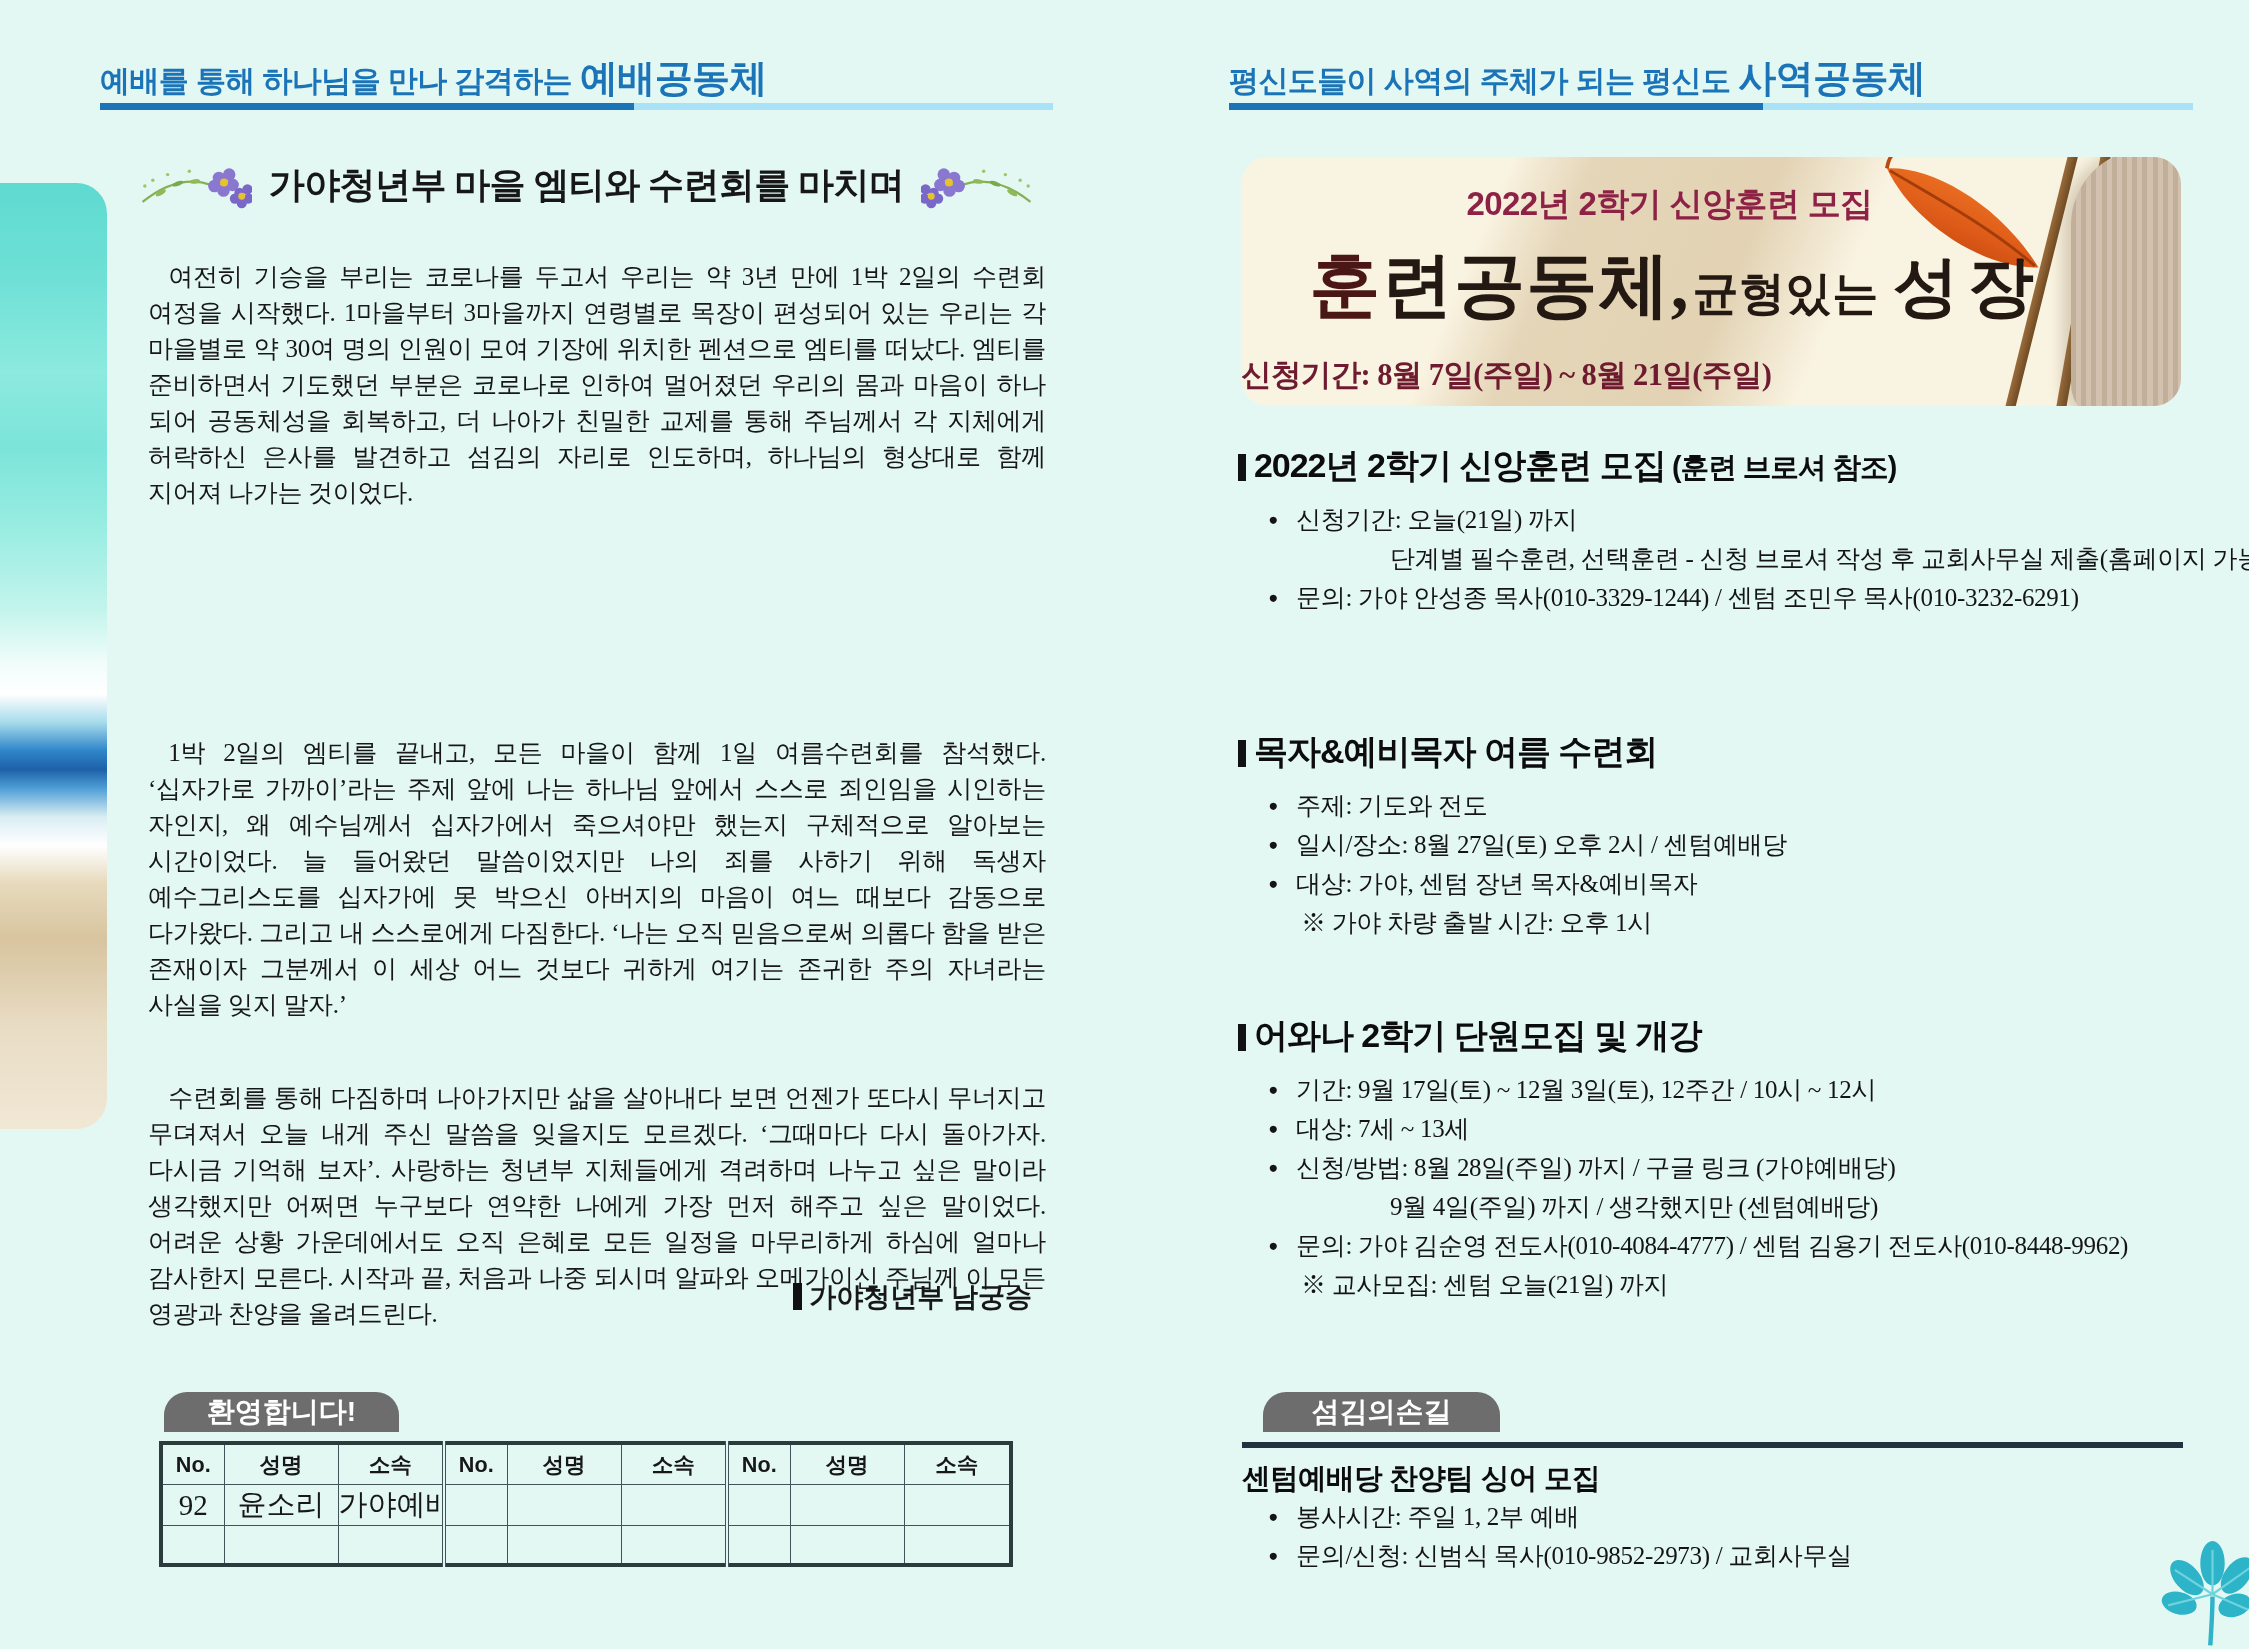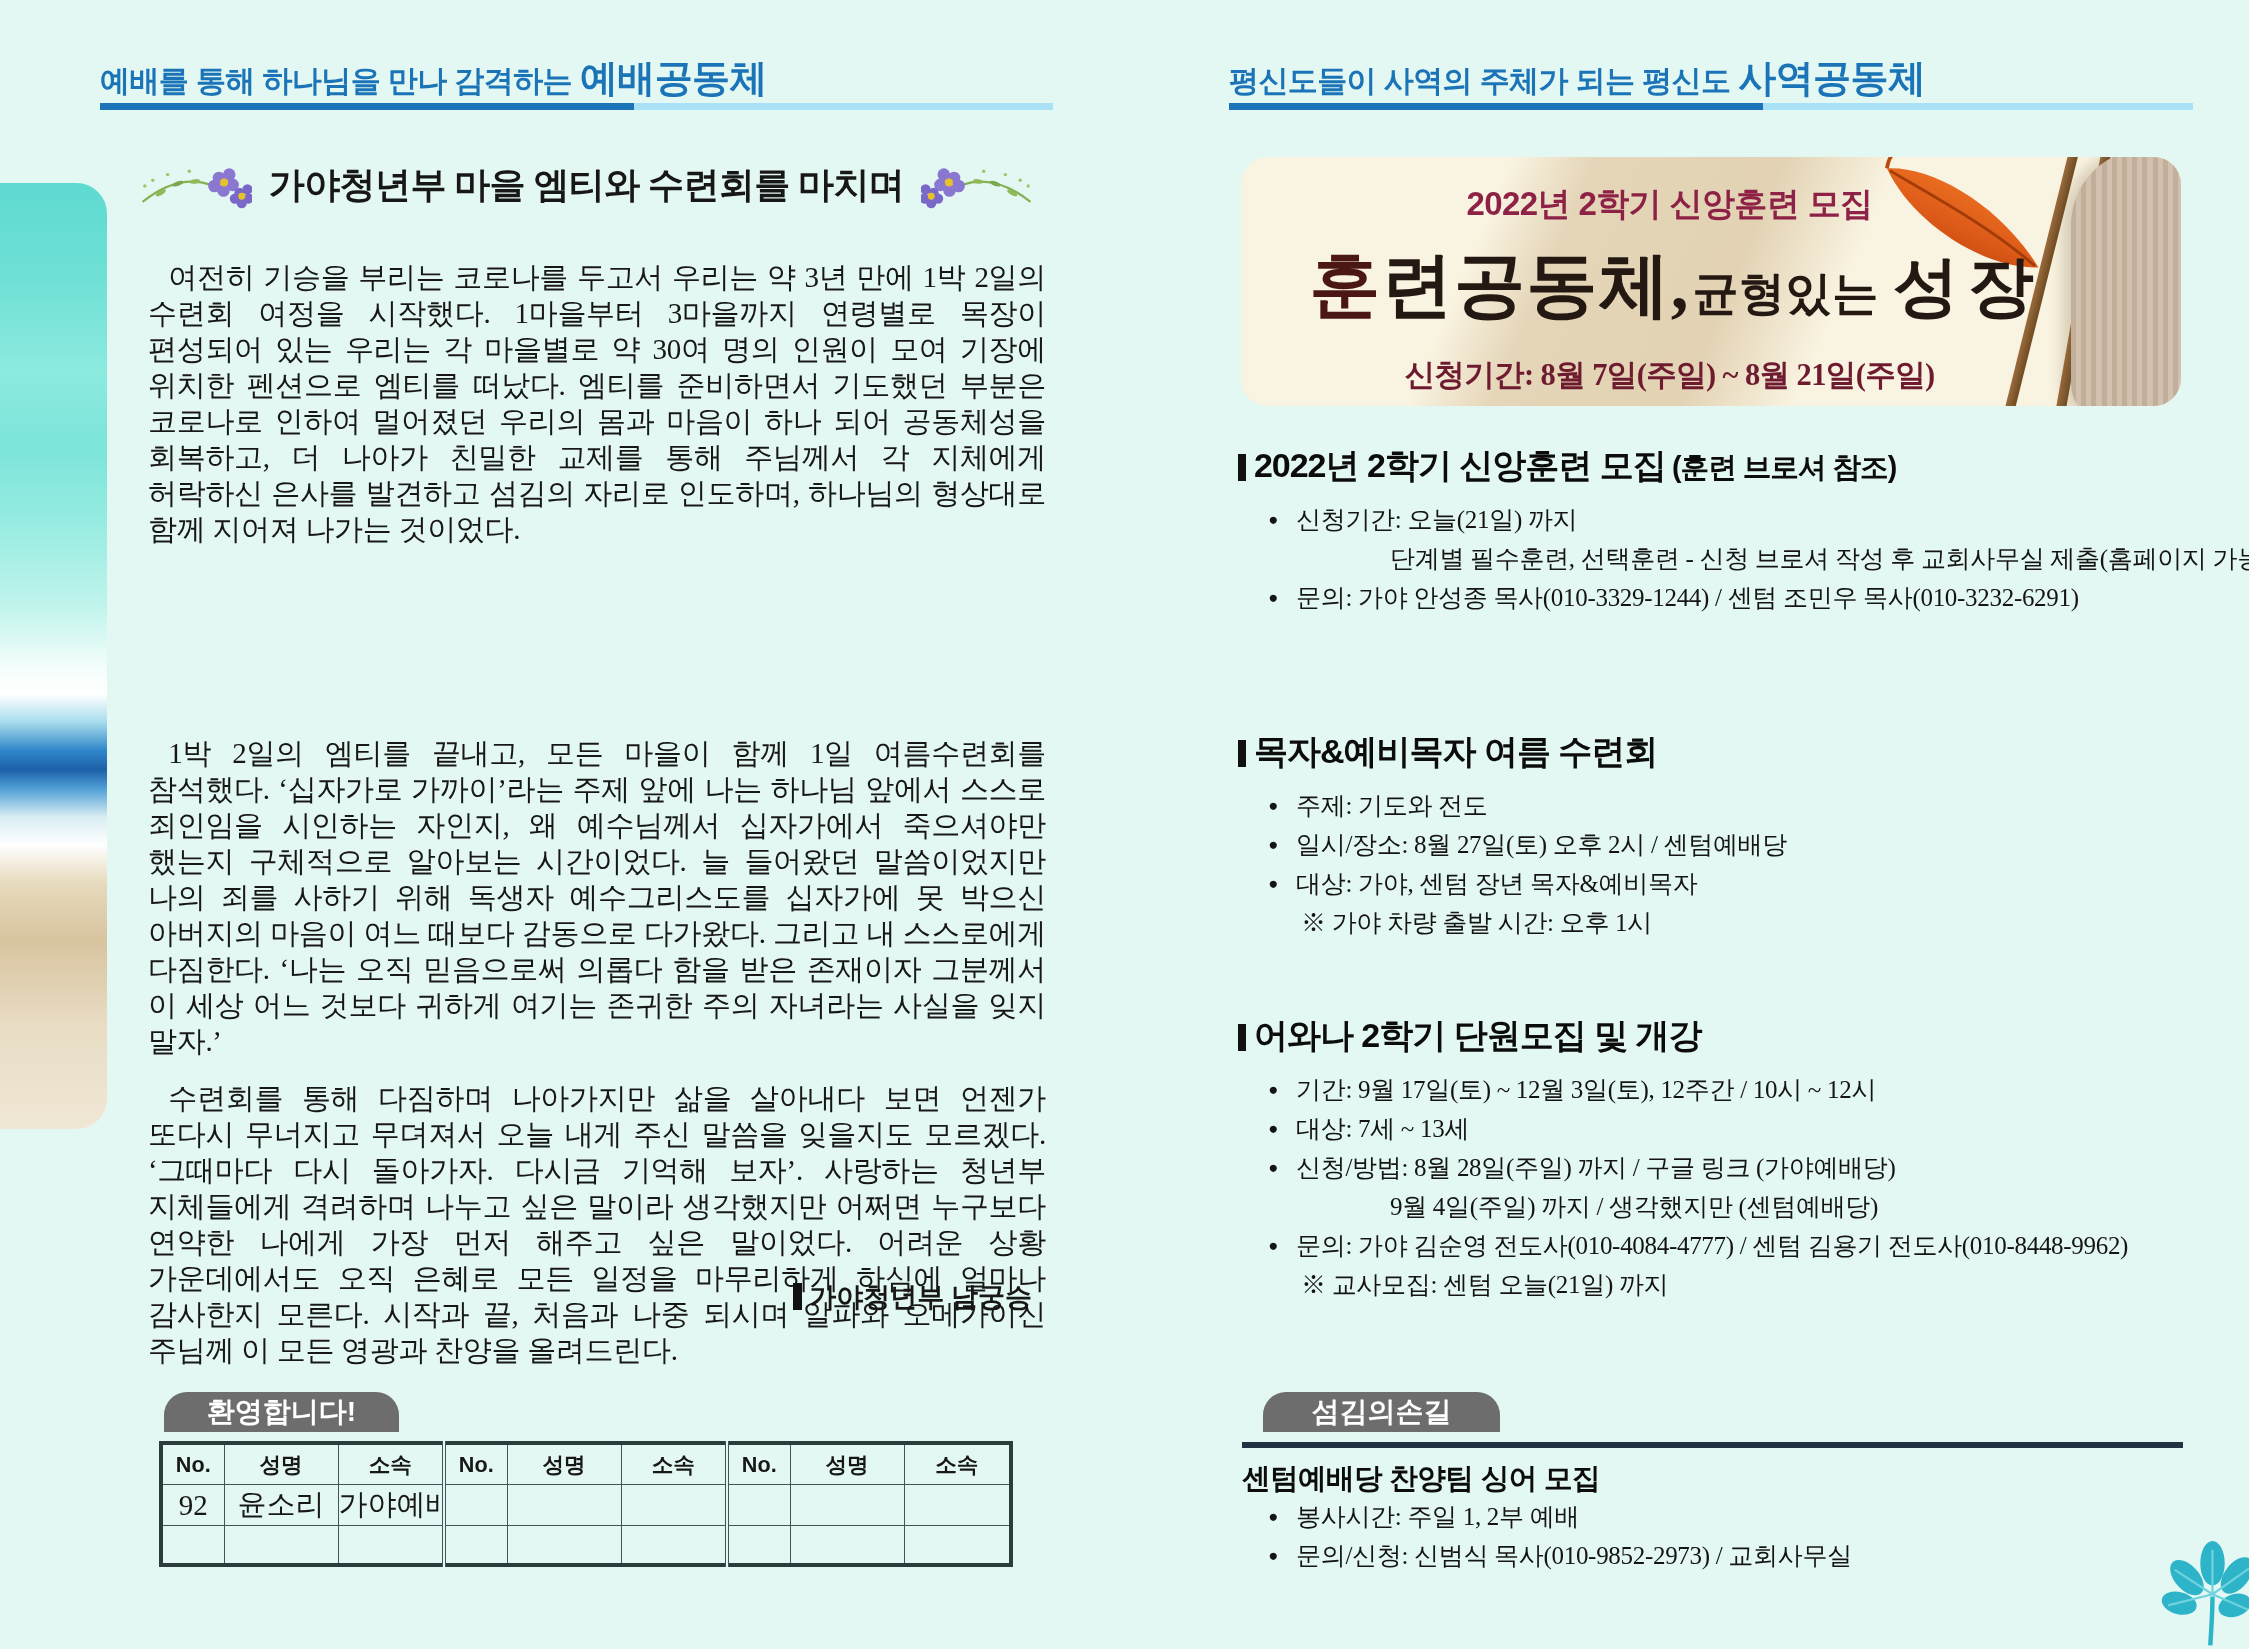--- a/index.html
+++ b/index.html
@@ -27,21 +27,21 @@
   .rule-light{height:100%;flex:1;background:#a9e2f7;}
 
   
   .article-title-row{position:absolute;left:127px;top:154px;width:919px;height:63px;
       display:flex;align-items:center;justify-content:center;gap:16.5px;}
   .article-title{font-size:36px;font-weight:700;margin:0;white-space:nowrap;letter-spacing:-0.6px;}
   .flower{width:114px;height:58px;flex:none;}
   .flower.flip{transform:scaleX(-1);}
 
   .para{position:absolute;left:148px;width:898px;margin:0;
-        font-size:29px;line-height:36px;text-align:justify;text-indent:20.3px;
+        font-size:25px;line-height:36px;text-align:justify;text-indent:20.3px;
         letter-spacing:-0.3px;word-break:keep-all;}
   .p1{top:259px;} .p2{top:519px;} .p3{top:735px;} .p4{top:1080px;}
   .byline{position:absolute;left:148px;top:1279px;width:884px;text-align:right;
           font-size:27px;font-weight:700;white-space:nowrap;}
   .tbar{display:inline-block;width:8.3px;height:27px;background:#111;
         margin-right:7.6px;vertical-align:-3.8px;}
 
   
   .badge{position:absolute;height:40px;background:#6d6d6d;border-radius:23px 23px 0 0;
          color:#ffffff;font-family:"Liberation Sans","DejaVu Sans",sans-serif;
@@ -79,21 +79,21 @@
   .banner-leaf.tr{width:190px;height:70px;right:127px;top:28.6px;transform:rotate(38deg);}
   .banner-sub{position:absolute;left:0;right:83px;top:25.4px;text-align:center;
       font-family:"Liberation Sans","DejaVu Sans",sans-serif;
       font-size:33px;font-weight:800;color:#8e2146;letter-spacing:-0.6px;white-space:nowrap;}
   .banner-main{position:absolute;left:0;right:70px;top:81px;text-align:center;
       white-space:nowrap;color:#241812;}
   .banner-main .big{font-size:71px;font-weight:700;letter-spacing:1.3px;}
   .banner-main .first{color:#4a1616;}
   .banner-main .mid{font-size:46px;font-weight:700;letter-spacing:0.6px;}
   .banner-main .end{font-size:66px;font-weight:700;letter-spacing:9px;margin-left:11.4px;}
-  .banner-period{position:absolute;left:0;right:83px;top:198px;text-align:center;
+  .banner-period{position:absolute;left:0;right:83px;top:198px;text-align:left;
       font-size:30.5px;font-weight:700;color:#6e1b30;white-space:nowrap;letter-spacing:-0.6px;}
 
   
   .sec{position:absolute;left:1238px;width:990px;}
   .sec-s1{top:443px;} .sec-s2{top:729px;} .sec-s3{top:1013px;}
   .sec-title{font-family:"Liberation Sans","DejaVu Sans",sans-serif;
       font-size:34px;font-weight:800;letter-spacing:-1px;white-space:nowrap;color:#0c0c0c;}
   .sec-title .suffix{font-size:28.6px;font-weight:700;margin-left:6.3px;}
   .sec-lines{margin-top:11.4px;}
   .line{font-size:25px;line-height:39px;white-space:nowrap;letter-spacing:-0.3px;color:#141414;}

